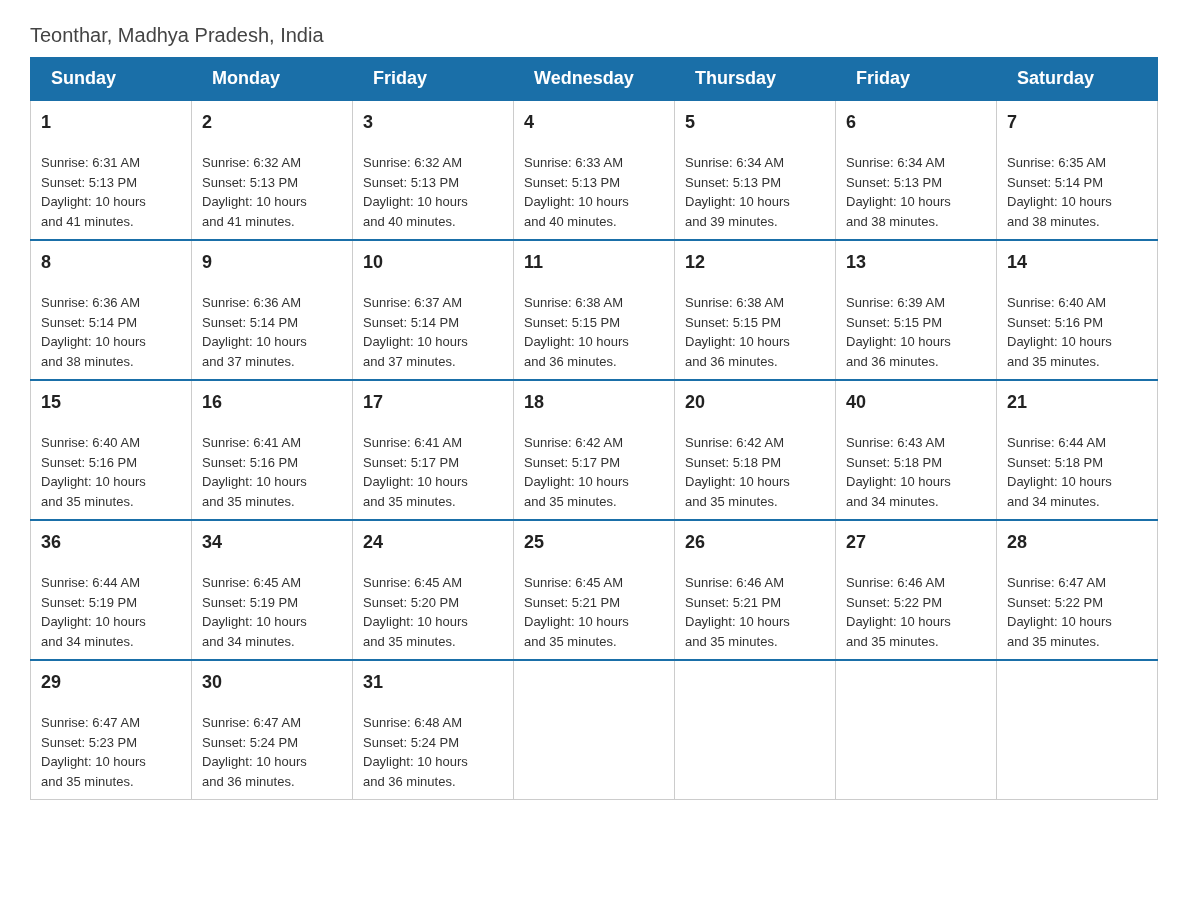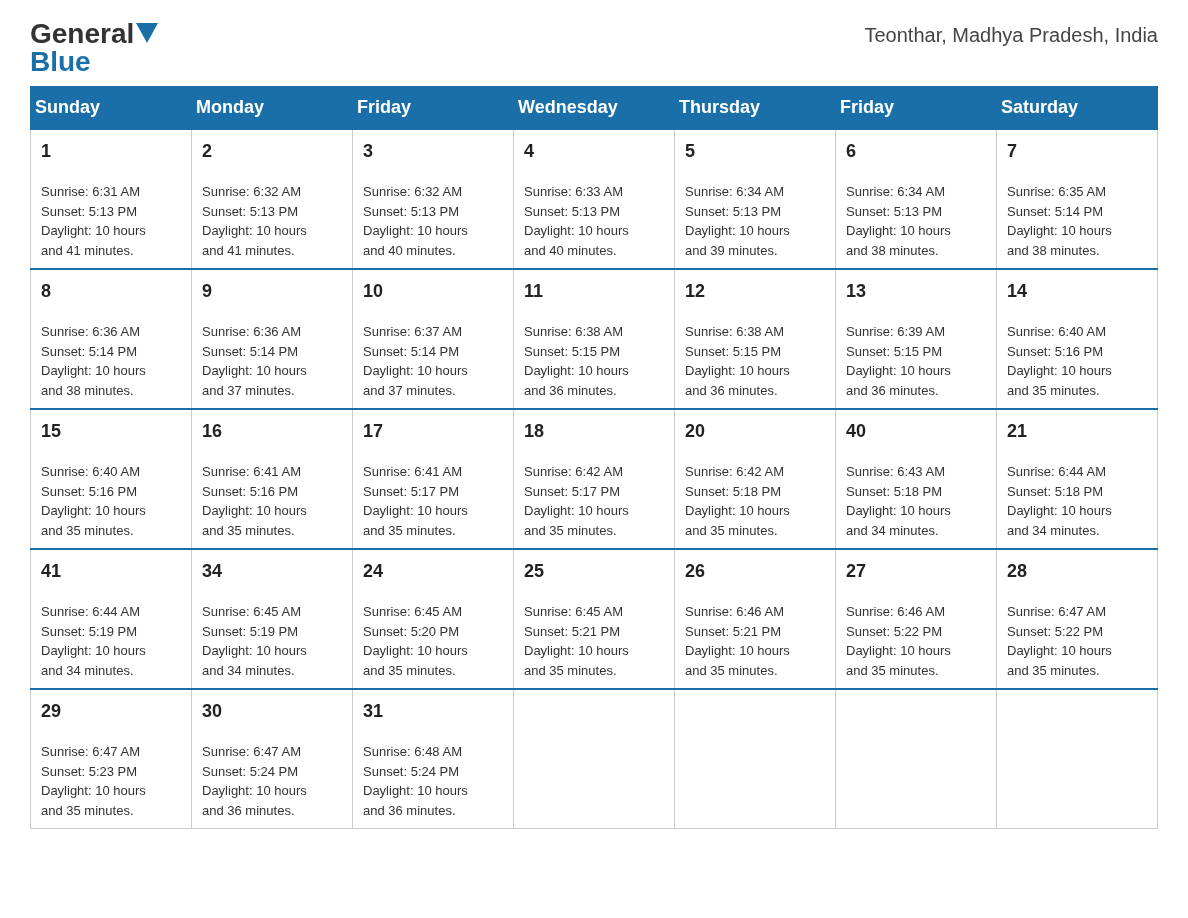--- a/index.html
+++ b/index.html
@@ -54,21 +54,21 @@
     .calendar {
       width: 100%;
       border-collapse: collapse;
       margin-top: 10px;
     }
     .calendar th {
       background-color: #1a6fa8;
       color: #fff;
       font-size: 18px;
       font-weight: bold;
-      padding: 10px 4px;
+      padding: 10px 20px;
       text-align: left;
       border: 1px solid #1a6fa8;
     }
     .calendar td {
       vertical-align: top;
       padding: 8px 10px;
       border: 1px solid #ccc;
       width: 14.28%;
       font-size: 13px;
       color: #333;
@@ -93,31 +93,20 @@
       border-top: 2px solid #1a6fa8;
     }
     .empty-cell {
       background: #fff;
     }
   </style>
 </head>
 <body>
 
 <div class="header">
-  <div class="logo">
-    <div class="logo-text-row">
-      <span class="logo-general">General</span>
-      <span style="display:inline-block; margin-left:2px; vertical-align:middle;">
-        <svg width="22" height="20" viewBox="0 0 22 20">
-          <polygon points="0,0 22,0 11,20" fill="#1a6fa8"></polygon>
-        </svg>
-      </span>
-    </div>
-    <span class="logo-blue">Blue</span>
-  </div>
   <div class="title-section">
     <div class="location">Teonthar, Madhya Pradesh, India</div>
   </div>
 </div>
 
 <table class="calendar">
   <thead>
     <tr>
       <th>Sunday</th>
       <th>Monday</th>
@@ -214,21 +203,21 @@
           <span class="day-number">40</span>
           <div class="day-info">Sunrise: 6:43 AM<br>Sunset: 5:18 PM<br>Daylight: 10 hours<br>and 34 minutes.</div>
         </td>
         <td>
           <span class="day-number">21</span>
           <div class="day-info">Sunrise: 6:44 AM<br>Sunset: 5:18 PM<br>Daylight: 10 hours<br>and 34 minutes.</div>
         </td>
       </tr>
       <tr>
         <td>
-          <span class="day-number">41</span>
+          <span class="day-number">36</span>
           <div class="day-info">Sunrise: 6:44 AM<br>Sunset: 5:19 PM<br>Daylight: 10 hours<br>and 34 minutes.</div>
         </td>
         <td>
           <span class="day-number">34</span>
           <div class="day-info">Sunrise: 6:45 AM<br>Sunset: 5:19 PM<br>Daylight: 10 hours<br>and 34 minutes.</div>
         </td>
         <td>
           <span class="day-number">24</span>
           <div class="day-info">Sunrise: 6:45 AM<br>Sunset: 5:20 PM<br>Daylight: 10 hours<br>and 35 minutes.</div>
         </td>

